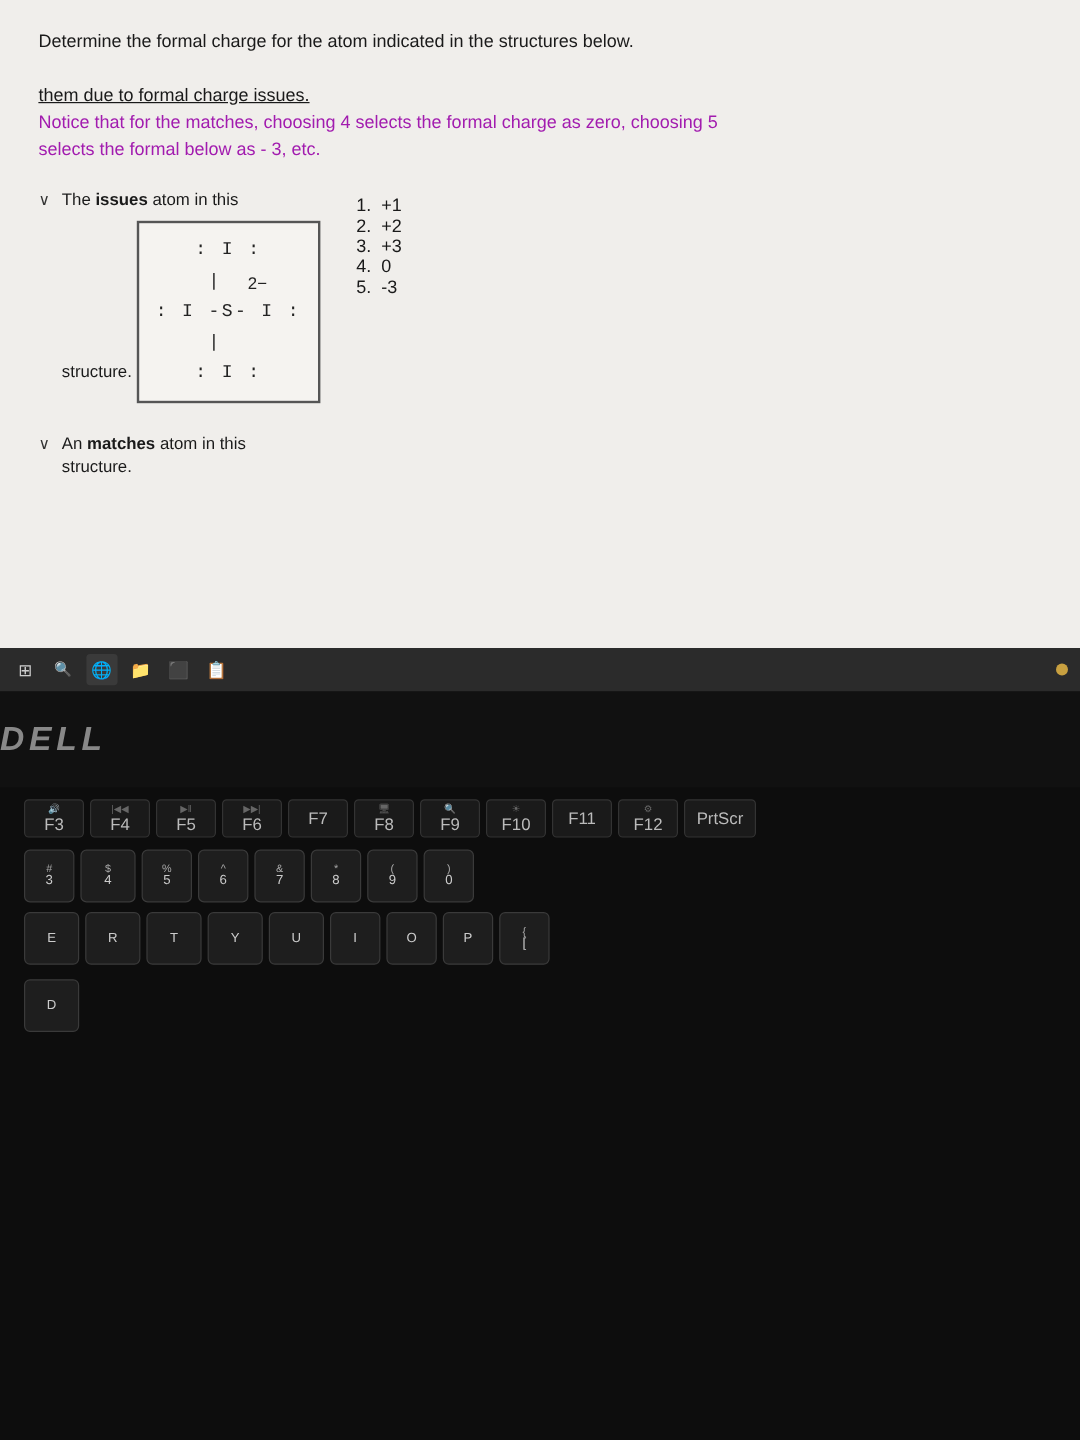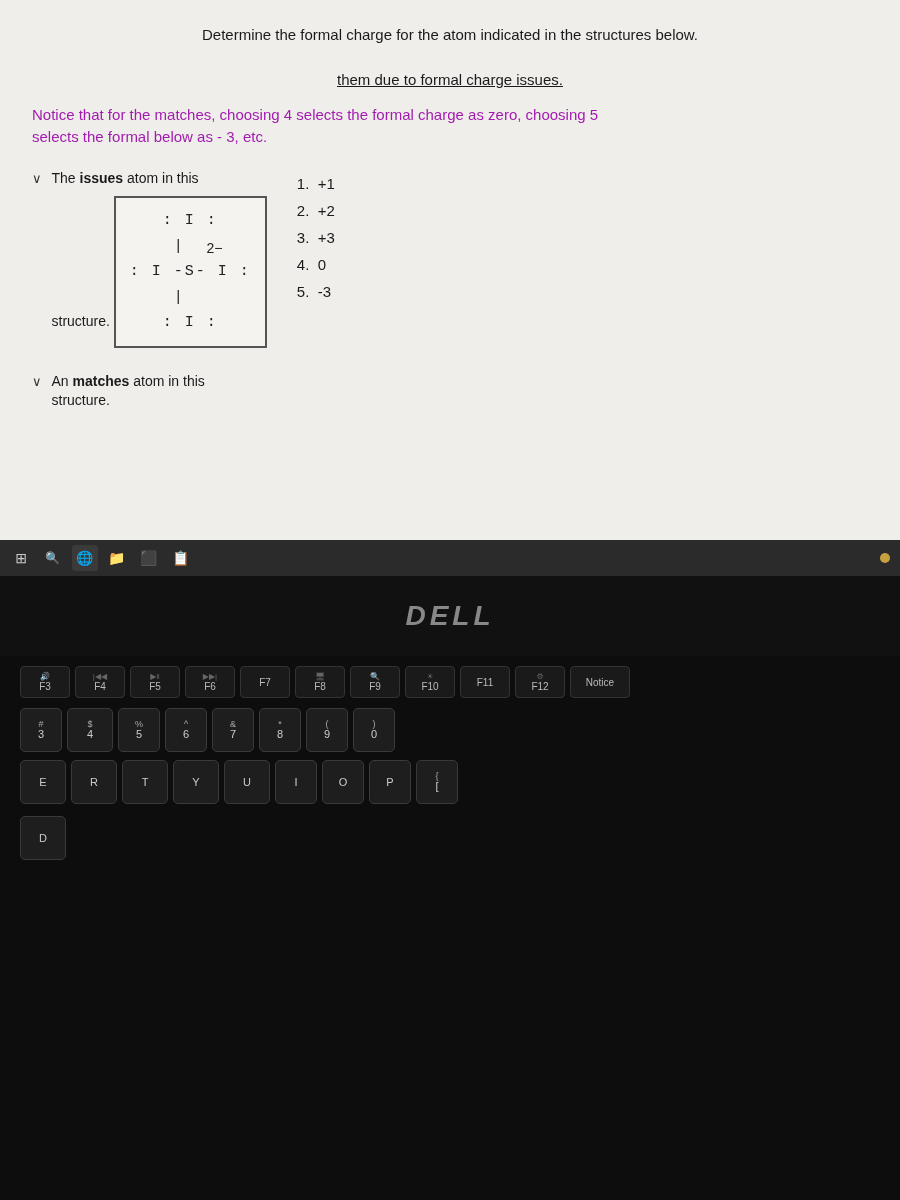--- a/index.html
+++ b/index.html
@@ -17,22 +17,21 @@
       height: 540px;
       background: #f0eeeb;
       position: relative;
       padding: 24px 32px;
     }
 
     .instruction-text {
       font-size: 15px;
       line-height: 1.5;
       color: #1a1a1a;
-      margin-bottom: 12px;
-      text-align: center;
+      margin-bottom: 0;
     }
 
     .underline {
       text-decoration: underline;
     }
 
     .notice-text {
       font-size: 15px;
       line-height: 1.5;
       color: #a21caf;
@@ -90,21 +89,20 @@
 
     .lewis-line {
       display: block;
       white-space: pre;
       letter-spacing: 2px;
     }
 
     .options-panel {
       display: flex;
       flex-direction: column;
-      gap: 10px;
       margin-top: 6px;
     }
 
     .option-item {
       font-size: 15px;
       color: #1a1a1a;
     }
 
     .taskbar {
       width: 900px;
@@ -144,21 +142,21 @@
       transform: translateY(-50%);
     }
 
     
     .dell-area {
       width: 900px;
       height: 80px;
       background: #111;
       display: flex;
       align-items: center;
-      justify-content: center;
+      justify-content: flex-start;
     }
 
     .dell-logo {
       font-size: 28px;
       font-weight: bold;
       color: #888;
       letter-spacing: 4px;
       font-style: italic;
     }
 
@@ -223,21 +221,21 @@
       min-width: 50px;
       min-height: 32px;
       display: flex;
       flex-direction: column;
       align-items: center;
       justify-content: center;
       cursor: pointer;
     }
 
     .fkey .f-num {
-      font-size: 10px;
+      font-size: 14px;
       color: #bbb;
     }
 
     .fkey .f-icon {
       font-size: 8px;
       color: #666;
     }
 
     .num-row, .qwerty-row, .asdf-row, .zxcv-row {
       display: flex;
@@ -364,21 +362,21 @@
       <span class="f-num">F10</span>
     </div>
     <div class="fkey">
       <span class="f-num">F11</span>
     </div>
     <div class="fkey">
       <span class="f-icon">⚙</span>
       <span class="f-num">F12</span>
     </div>
     <div class="fkey" style="min-width:60px;">
-      <span class="f-num">Notice</span>
+      <span class="f-num">PrtScr</span>
     </div>
   </div>
 
   <div class="num-row">
     <div class="key key-3">
       <span class="top-char">#</span>
       <span class="bottom-char">3</span>
     </div>
     <div class="key key-4">
       <span class="top-char">$</span>

